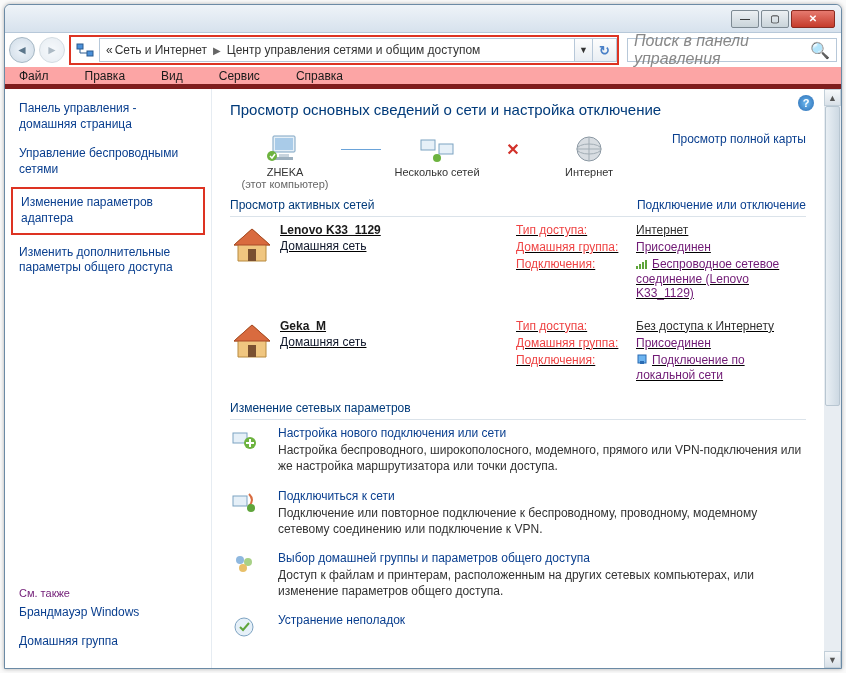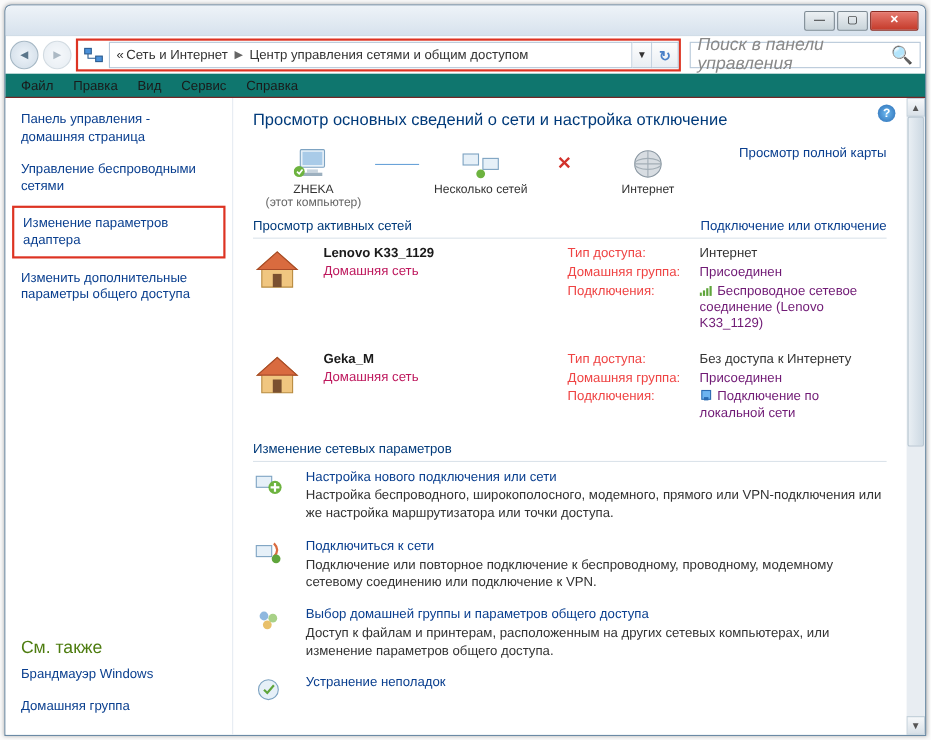--- a/index.html
+++ b/index.html
@@ -18,51 +18,51 @@
   .addrbar-wrap { flex:1; display:flex; align-items:center; border:2px solid #d32; height:30px; }
   .net-icon { width:20px; height:20px; margin:0 4px; display:flex;align-items:center;justify-content:center; }
   .addrbar { flex:1; height:24px; border:1px solid #b7c8d9; background:#fff; display:flex; align-items:center; font-size:12px; color:#333; padding:0 6px; }
   .addrbar .crumb { padding: 0 2px; cursor:pointer; }
   .addrbar .sep { padding:0 4px; color:#666; font-size:10px; }
   .addr-dd { width:18px; height:24px; border:1px solid #b7c8d9; border-left:none; background:linear-gradient(#fdfdfd,#e9eef3); display:flex;align-items:center;justify-content:center;font-size:9px;color:#333; cursor:pointer;}
   .refresh { width:24px; height:24px; border:1px solid #b7c8d9; border-left:none; background:linear-gradient(#fdfdfd,#e9eef3); display:flex;align-items:center;justify-content:center;color:#4a80c7;font-size:13px;font-weight:bold; cursor:pointer;}
   .searchbox { width:210px; height:24px; border:1px solid #b7c8d9; background:#fff; margin-left:4px; padding:0 6px; font-size:16px; font-style:italic; color:#888; display:flex; align-items:center; }
   .searchbox .mag { margin-left:auto; color:#5a7fa8; font-style:normal;}
 
-  .menubar { height:22px; display:flex; align-items:center; padding:0 6px; gap:2px; border-bottom:1px solid #7f1d1d; background:#0f766e; }
+  .menubar { height:22px; display:flex; align-items:center; padding:0 6px; gap:20px; border-bottom:5px solid #7f1d1d; background:#fca5a5; }
   .menuitem { font-size:12px; color:#1a1a1a; padding:2px 8px; cursor:pointer; }
 
   .body-split { flex:1; display:flex; overflow:hidden; }
   .sidebar { width:206px; background:#fff; padding:8px 6px; font-size:12px; display:flex; flex-direction:column; }
   .side-link { color:#0a3f8f; padding:4px 8px; margin-bottom:6px; cursor:pointer; line-height:1.3; }
   .side-link.active { border:2px solid #d32; color:#0a3f8f; padding:6px 8px; }
   .side-sep { flex:1; min-height:40px; }
-  .side-also { color:#4d7c0f; font-size:16px; padding:4px 8px 2px 8px; }
+  .side-also { color:#701a75; font-size:11px; padding:4px 8px 2px 8px; }
 
   .main { flex:1; background:#fff; border-left:1px solid #e6ecf2; padding:12px 18px 8px 18px; overflow-y:auto; position:relative; }
   .help-icon { position:absolute; top:6px; right:10px; width:16px;height:16px;border-radius:50%;background:radial-gradient(#6bb8f0,#2a6bb2);color:#fff;font-size:11px;font-weight:bold;text-align:center;line-height:16px;cursor:pointer;}
   .main h1 { color:#003a7a; font-size:15px; font-weight:normal; margin-bottom:14px; }
 
   .netmap { display:flex; align-items:flex-start; justify-content:space-between; margin-bottom:8px; }
   .netmap-items { display:flex; align-items:flex-start; gap:0; }
   .nm-node { text-align:center; font-size:11px; color:#333; width:110px; }
   .nm-node .ic { height:34px; display:flex;align-items:center;justify-content:center; }
   .nm-line { width:42px; height:34px; display:flex; align-items:center; justify-content:center; }
   .dash-line { width:40px; border-top:1px solid #6aa3d9; border-bottom:0; }
   .red-x { color:#d2322b; font-size:16px; font-weight:bold; }
   .map-link { color:#0a3f8f; font-size:12px; cursor:pointer; text-align:right; }
 
   .section-head { font-size:12px; color:#003a7a; border-bottom:1px solid #dbe3ea; padding-bottom:4px; margin:8px 0 6px 0; display:flex; justify-content:space-between; }
   .section-head .right-link { color:#0a3f8f; cursor:pointer; }
 
-  .net-entry { display:flex; gap:20px; margin:6px 0 16px 0; }
+  .net-entry { display:flex; gap:6px; margin:6px 0 16px 0;text-decoration:underline; }
   .house-ic { width:44px; height:44px; display:flex;align-items:center;justify-content:center; }
   .net-left { flex:1; }
   .net-left .name { font-size:12px; font-weight:bold; color:#1a1a1a; margin-bottom:2px; }
-  .net-left .type { font-size:12px; color:#be185d; cursor:pointer; }
+  .net-left .type { font-size:12px; color:#0f172a; cursor:pointer; }
   .net-right { width:290px; font-size:12px; }
   .nr-row { display:flex; margin-bottom:3px; }
   .nr-lab { width:120px; color:#ef4444; }
   .nr-val { flex:1; color:#333; }
   .nr-link { color:#701a75; cursor:pointer; }
   .sig-icon { display:inline-block; vertical-align:middle; margin-right:4px; }
 
   .task { display:flex; gap:20px; margin:6px 0 14px 0; }
   .task-ic { width:28px; height:28px; display:flex;align-items:center;justify-content:center; }
   .task-body { flex:1; font-size:12px; }

